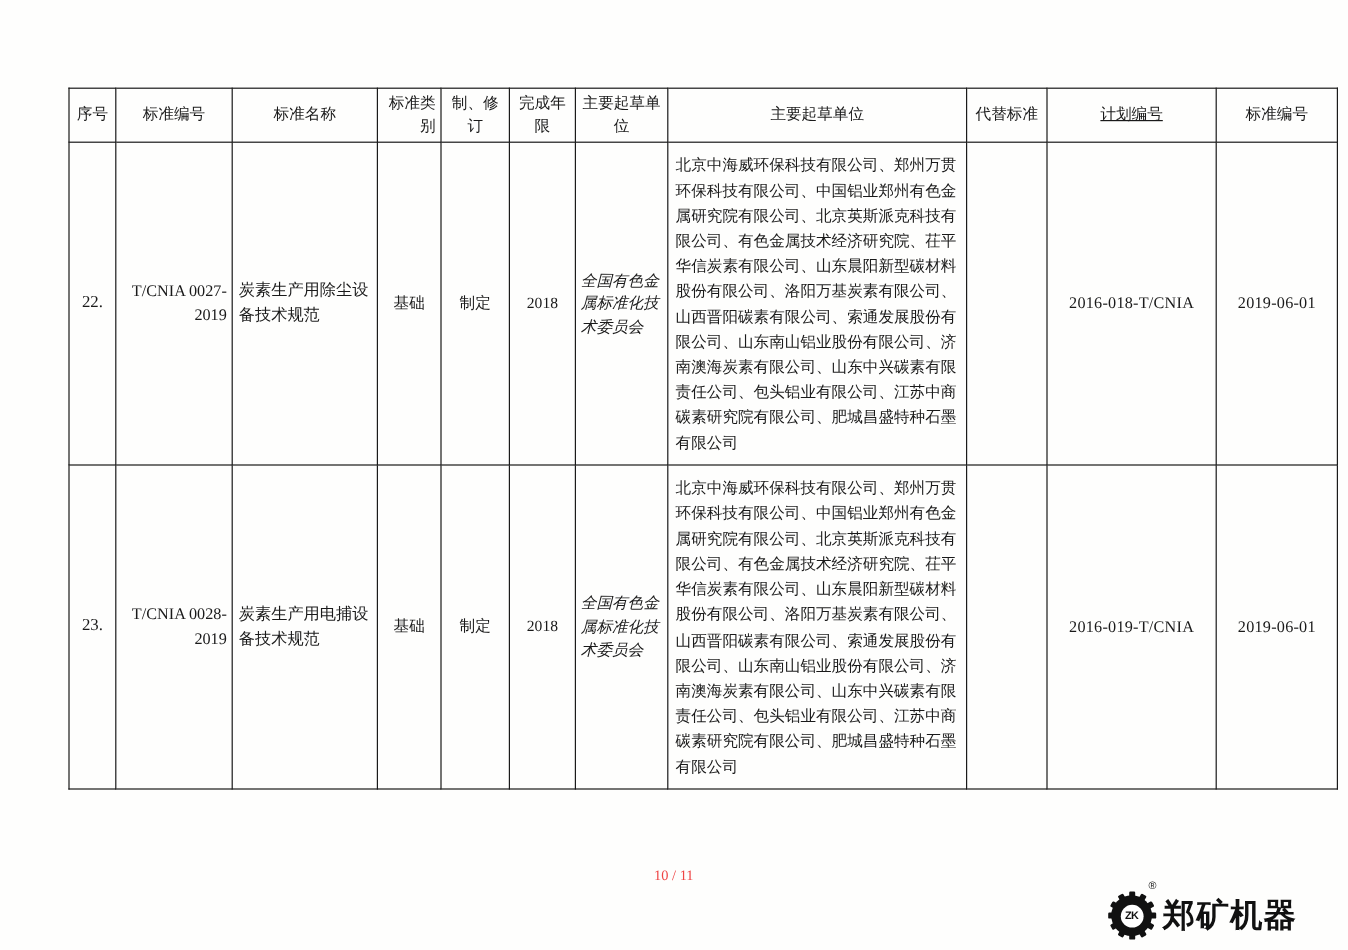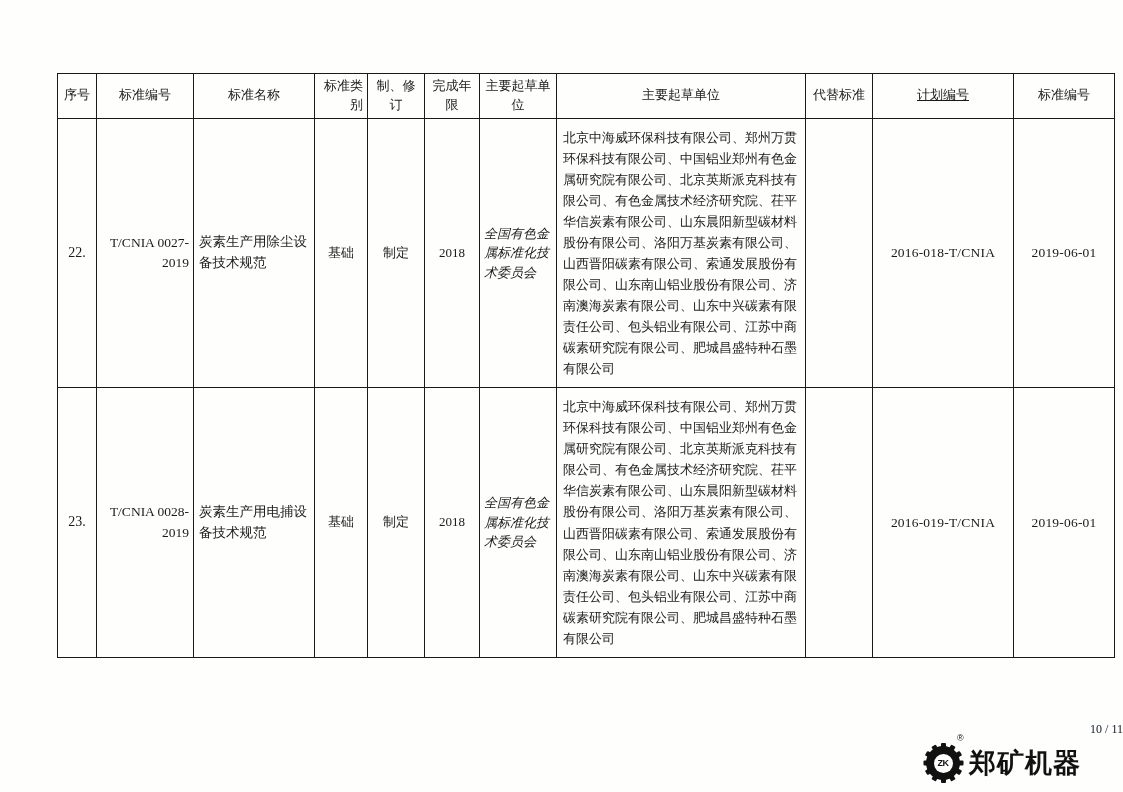--- a/index.html
+++ b/index.html
@@ -93,23 +93,23 @@
   }
   td.plan-cell, td.date-cell {
     font-size: 13.5px;
     letter-spacing: 0.2px;
   }
   .page-number {
     position: absolute;
     left: 0;
     right: 0;
     top: 722px;
-    text-align: right;
+    text-align: center;
     font-size: 12px;
-    color: #0f172a;
+    color: #ef4444;
     font-family: "Liberation Serif", serif;
   }
   .logo {
     position: absolute;
     right: 42px;
     top: 745px;
     display: flex;
     align-items: center;
     gap: 9px;
   }

